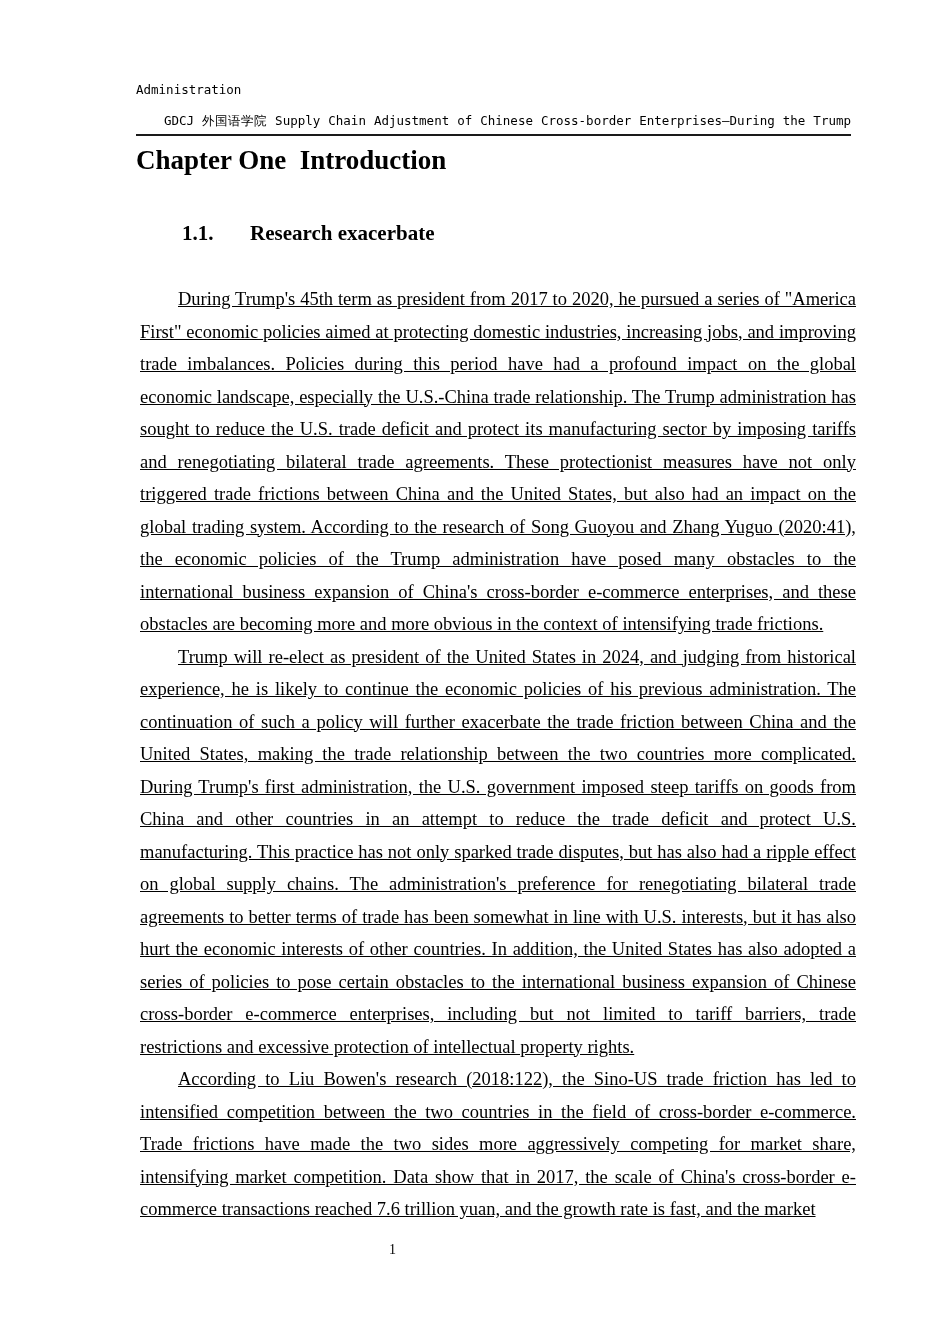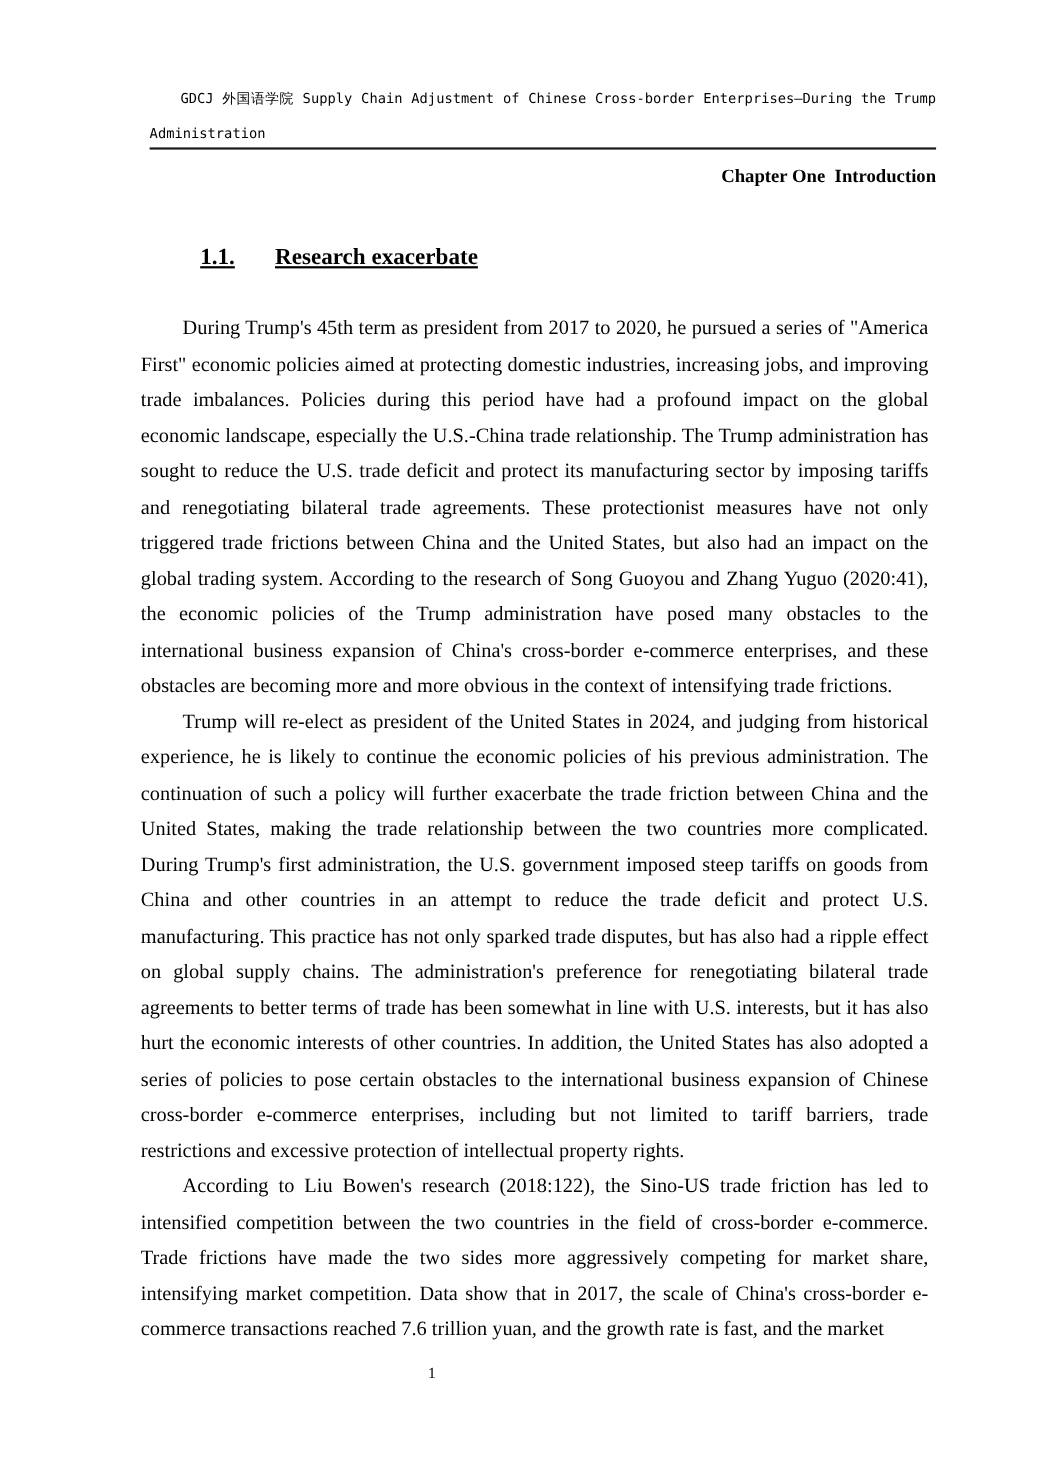--- a/index.html
+++ b/index.html
@@ -45,54 +45,54 @@
     height: 0;
     border-top: 2.5px solid #1a1a1a;
   }
 
   
   .chapter-title {
     position: absolute;
     left: 136px;
     top: 144px;
     width: 715px;
-    text-align: right;
+    text-align: left;
     font-family: "Liberation Serif", "DejaVu Serif", serif;
     font-weight: bold;
-    font-size: 17px;
+    font-size: 27px;
     line-height: 32px;
     color: #000000;
     white-space: pre;
   }
 
   
   .section-heading {
     position: absolute;
     left: 182px;
     top: 218px;
     font-family: "Liberation Serif", "DejaVu Serif", serif;
     font-weight: bold;
     font-size: 21px;
     line-height: 30px;
     color: #000000;
     display: flex;
     align-items: baseline;
-    text-decoration: underline;
   }
   .section-number {
     display: inline-block;
     width: 68px;
   }
 
   
   .body-block {
     position: absolute;
-    left: 128px;
+    left: 140px;
     top: 283px;
     width: 716px;
+    text-decoration: underline;
   }
   .body-par {
     font-family: "Liberation Serif", "DejaVu Serif", serif;
     font-size: 18.5px;
     line-height: 32.5px;
     color: #000000;
     text-align: justify;
     text-justify: inter-word;
     text-indent: 38px;
     margin: 0;
@@ -112,22 +112,22 @@
     padding-right: 165px;
     box-sizing: border-box;
   }
 </style>
 </head>
 <body>
 
 <div class="page">
 
   <div class="header-block">
+    <div class="header-line">Administration</div>
     <div class="header-line first">GDCJ 外国语学院 Supply Chain Adjustment of Chinese Cross-border Enterprises—During the Trump</div>
-    <div class="header-line">Administration</div>
   </div>
   <div class="header-rule"></div>
 
   <div class="chapter-title">Chapter One  Introduction</div>
 
   <div class="section-heading">
     <span class="section-number">1.1.</span>
     <span>Research exacerbate</span>
   </div>
 

